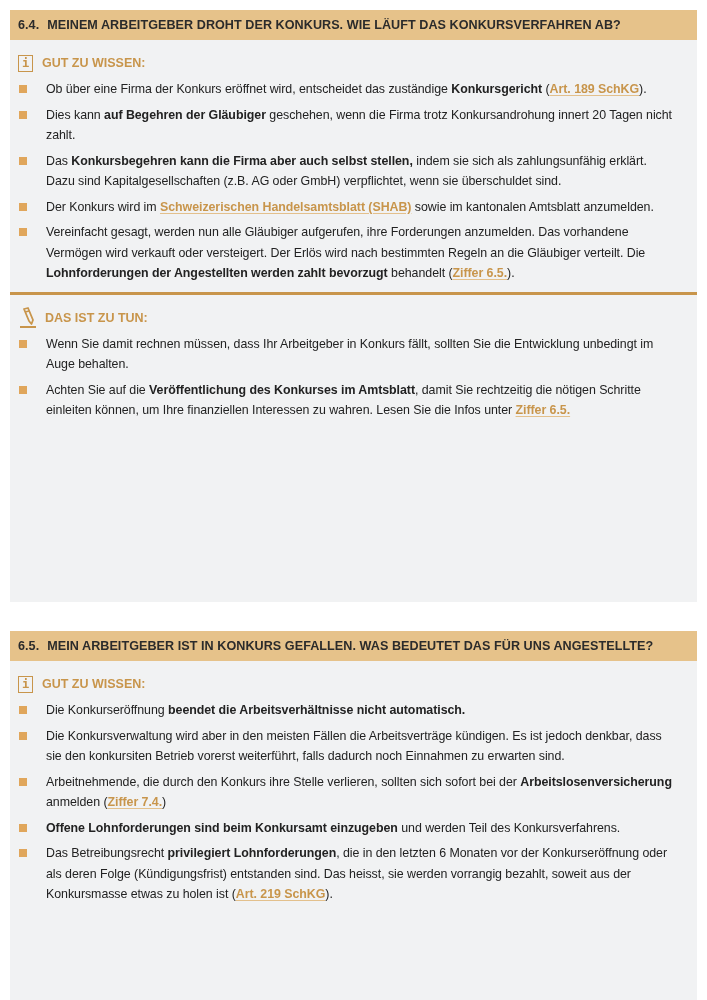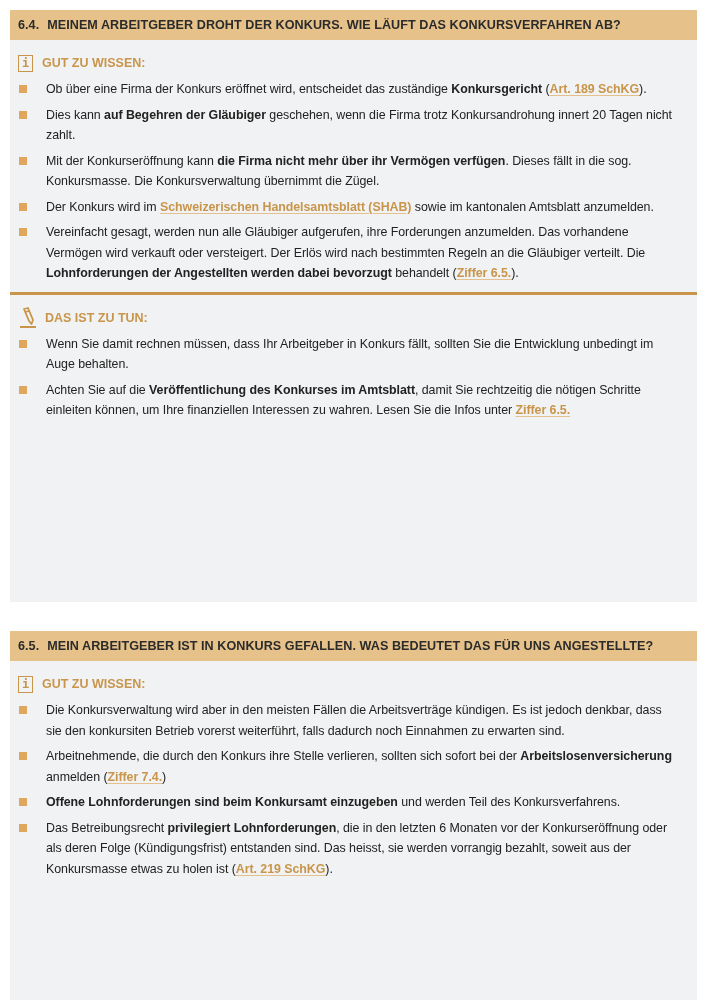--- a/index.html
+++ b/index.html
@@ -91,23 +91,23 @@
     <span>MEINEM ARBEITGEBER DROHT DER KONKURS. WIE LÄUFT DAS KONKURSVERFAHREN AB?</span>
   </div>
 
   <div class="box-title">
     <span class="info-icon">i</span>
     <span>GUT ZU WISSEN:</span>
   </div>
   <ul class="items">
     <li><span class="bullet"></span><span>Ob über eine Firma der Konkurs eröffnet wird, entscheidet das zuständige </span><b>Konkursgericht</b><span> (</span><a class="ref">Art. 189 SchKG</a><span>).</span></li>
     <li><span class="bullet"></span><span>Dies kann </span><b>auf Begehren der Gläubiger</b><span> geschehen, wenn die Firma trotz Konkursandrohung innert 20 Tagen nicht zahlt.</span></li>
-    <li><span class="bullet"></span><span>Mit der Konkurseröffnung kann </span><b>die Firma nicht mehr über ihr Vermögen verfügen</b><span>. Dieses fällt in die sog. Konkursmasse. Die Konkursverwaltung übernimmt die Zügel.</span></li>
+    <li><span class="bullet"></span><span>Das </span><b>Konkursbegehren kann die Firma aber auch selbst stellen,</b><span> indem sie sich als zahlungsunfähig erklärt. Dazu sind Kapitalgesellschaften (z.B. AG oder GmbH) verpflichtet, wenn sie überschuldet sind.</span></li>
     <li><span class="bullet"></span><span>Der Konkurs wird im </span><a class="ref">Schweizerischen Handelsamtsblatt (SHAB)</a><span> sowie im kantonalen Amtsblatt anzumelden.</span></li>
-    <li><span class="bullet"></span><span>Vereinfacht gesagt, werden nun alle Gläubiger aufgerufen, ihre Forderungen anzumelden. Das vorhandene Vermögen wird verkauft oder versteigert. Der Erlös wird nach bestimmten Regeln an die Gläubiger verteilt. Die </span><b>Lohnforderungen der Angestellten werden dabei bevorzugt</b><span> behandelt (</span><a class="ref">Ziffer 6.5.</a><span>).</span></li>
+    <li><span class="bullet"></span><span>Vereinfacht gesagt, werden nun alle Gläubiger aufgerufen, ihre Forderungen anzumelden. Das vorhandene Vermögen wird verkauft oder versteigert. Der Erlös wird nach bestimmten Regeln an die Gläubiger verteilt. Die </span><b>Lohnforderungen der Angestellten werden zahlt bevorzugt</b><span> behandelt (</span><a class="ref">Ziffer 6.5.</a><span>).</span></li>
   </ul>
 
   <div class="divider"></div>
 
   <div class="box-title">
     <svg class="pencil-icon" viewBox="0 0 22 22">
       <g fill="none" stroke="#c8954b" stroke-width="1.8" stroke-linejoin="round">
         <path d="M6 2 L10 1 L15 13 L13.5 17 L11 14 Z"></path>
         <line x1="7" y1="5" x2="11" y2="4"></line>
       </g>
@@ -125,18 +125,19 @@
   <div class="sec-header">
     <span class="num">6.5.</span>
     <span>MEIN ARBEITGEBER IST IN KONKURS GEFALLEN. WAS BEDEUTET DAS FÜR UNS ANGESTELLTE?</span>
   </div>
 
   <div class="box-title">
     <span class="info-icon">i</span>
     <span>GUT ZU WISSEN:</span>
   </div>
   <ul class="items">
+    <li><span class="bullet"></span><span>Die Konkurseröffnung </span><b>beendet die Arbeitsverhältnisse nicht automatisch.</b></li>
     <li><span class="bullet"></span><span>Die Konkursverwaltung wird aber in den meisten Fällen die Arbeitsverträge kündigen. Es ist jedoch denkbar, dass sie den konkursiten Betrieb vorerst weiterführt, falls dadurch noch Einnahmen zu erwarten sind.</span></li>
     <li><span class="bullet"></span><span>Arbeitnehmende, die durch den Konkurs ihre Stelle verlieren, sollten sich sofort bei der </span><b>Arbeitslosenversicherung</b><span> anmelden (</span><a class="ref">Ziffer 7.4.</a><span>)</span></li>
     <li><span class="bullet"></span><b>Offene Lohnforderungen sind beim Konkursamt einzugeben</b><span> und werden Teil des Konkursverfahrens.</span></li>
     <li><span class="bullet"></span><span>Das Betreibungsrecht </span><b>privilegiert Lohnforderungen</b><span>, die in den letzten 6 Monaten vor der Konkurseröffnung oder als deren Folge (Kündigungsfrist) entstanden sind. Das heisst, sie werden vorrangig bezahlt, soweit aus der Konkursmasse etwas zu holen ist (</span><a class="ref">Art. 219 SchKG</a><span>).</span></li>
   </ul>
 </div>
 
 </body></html>

